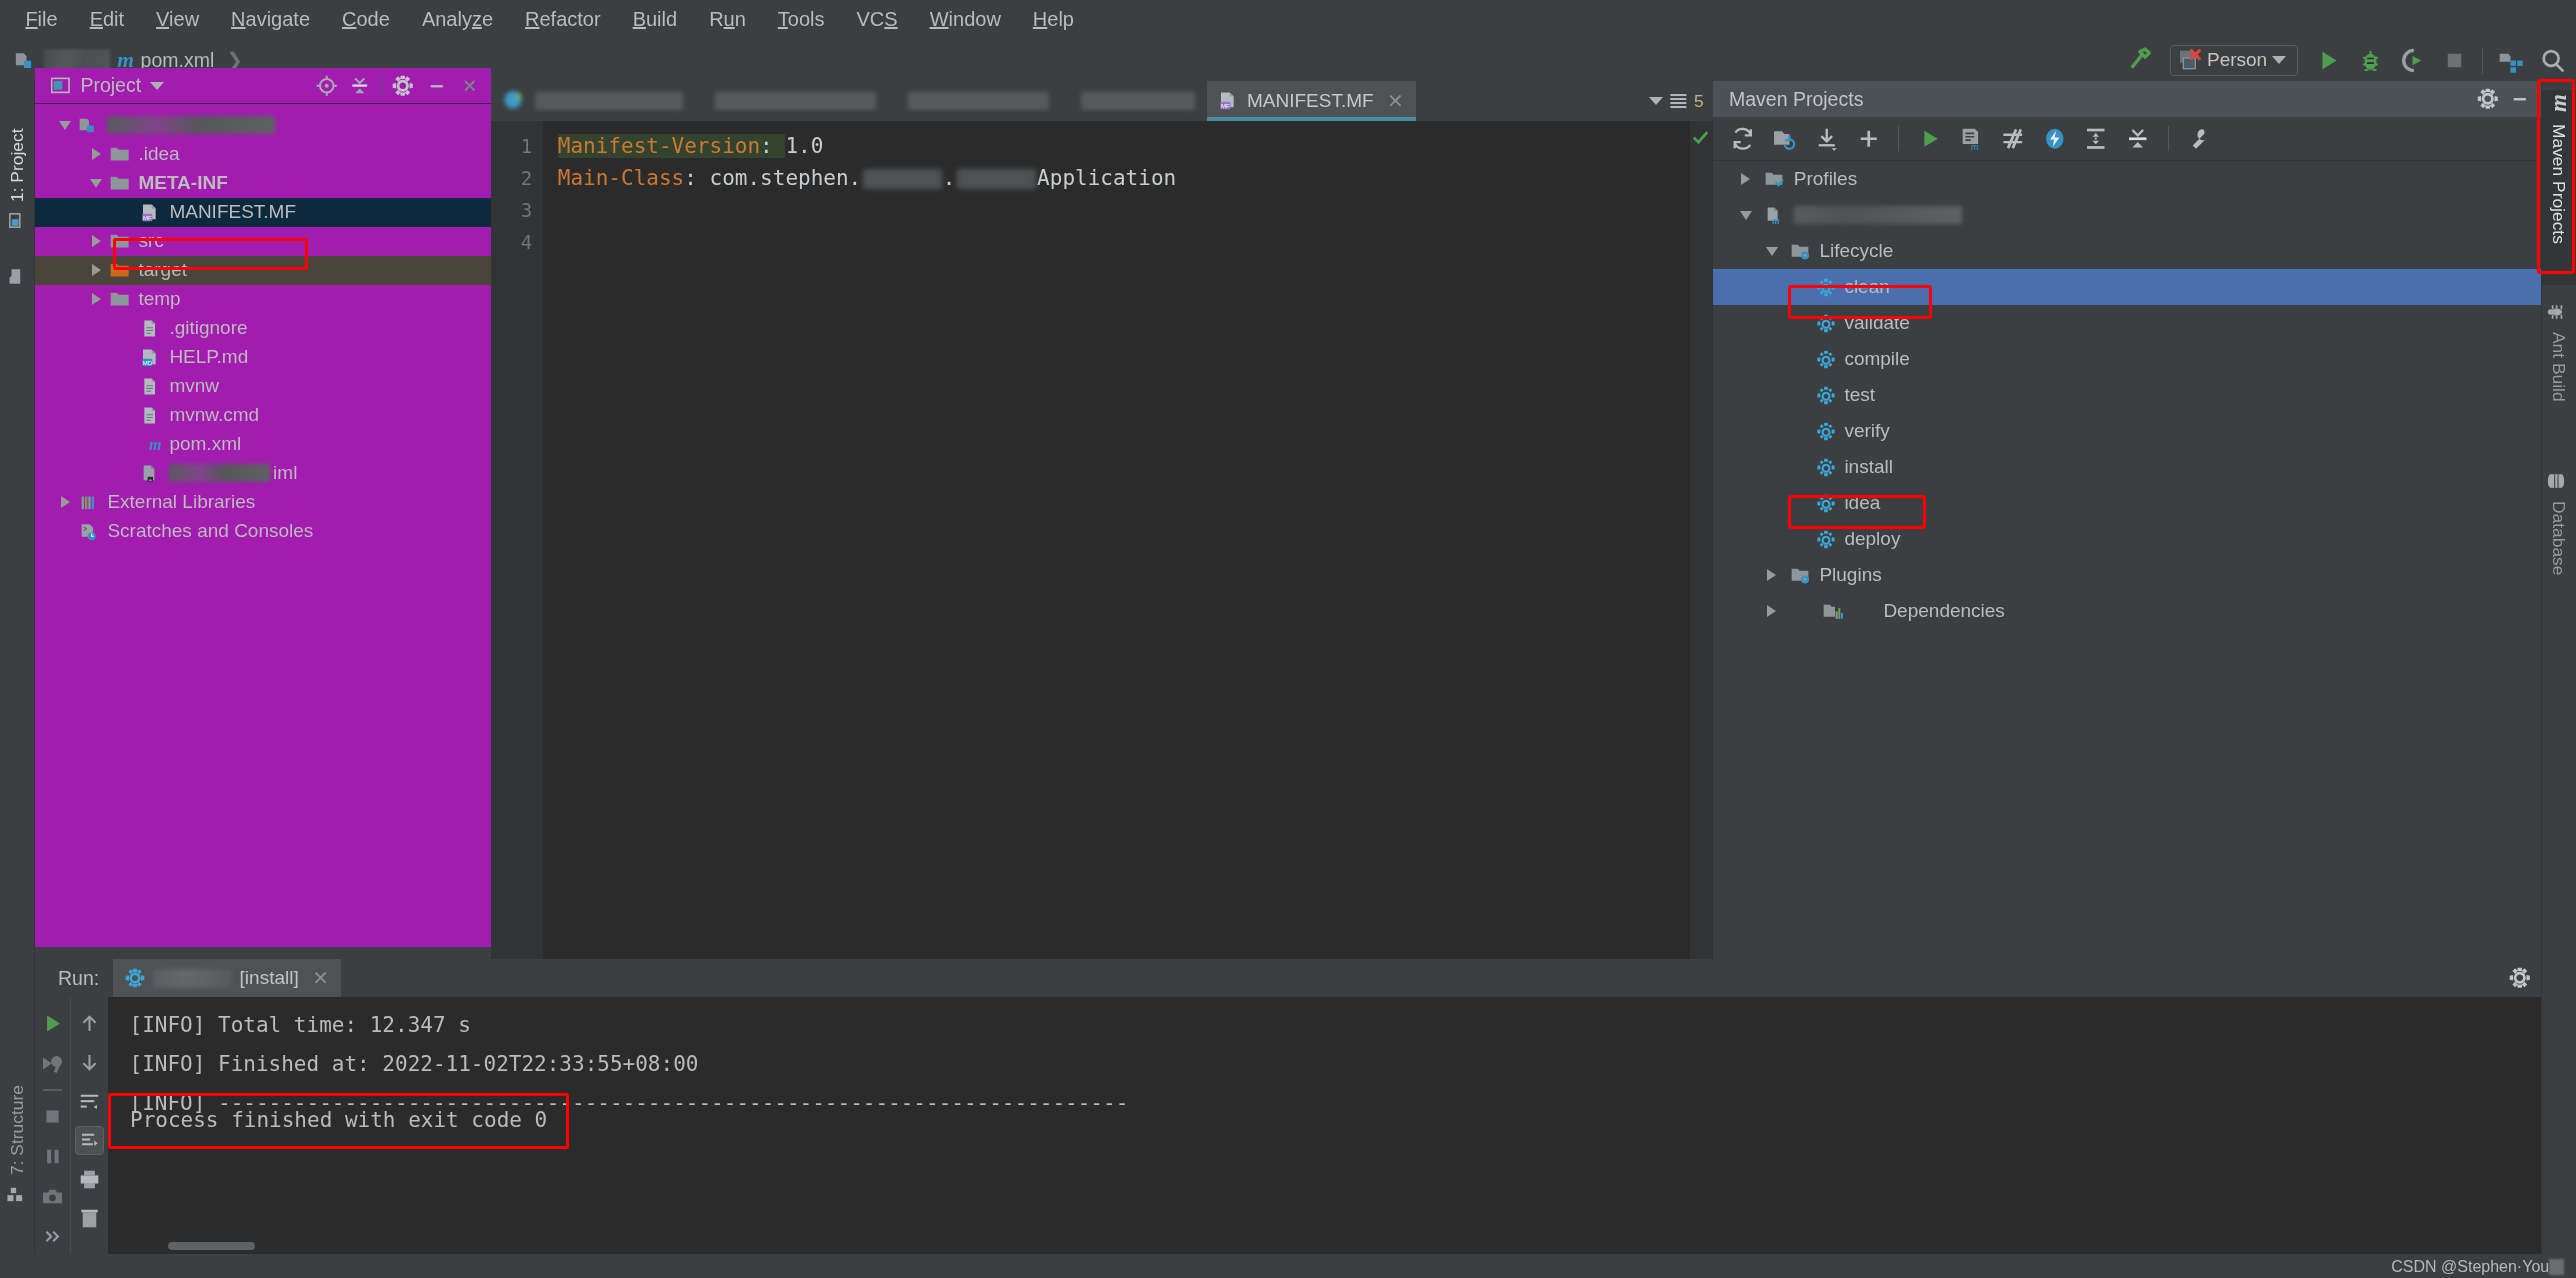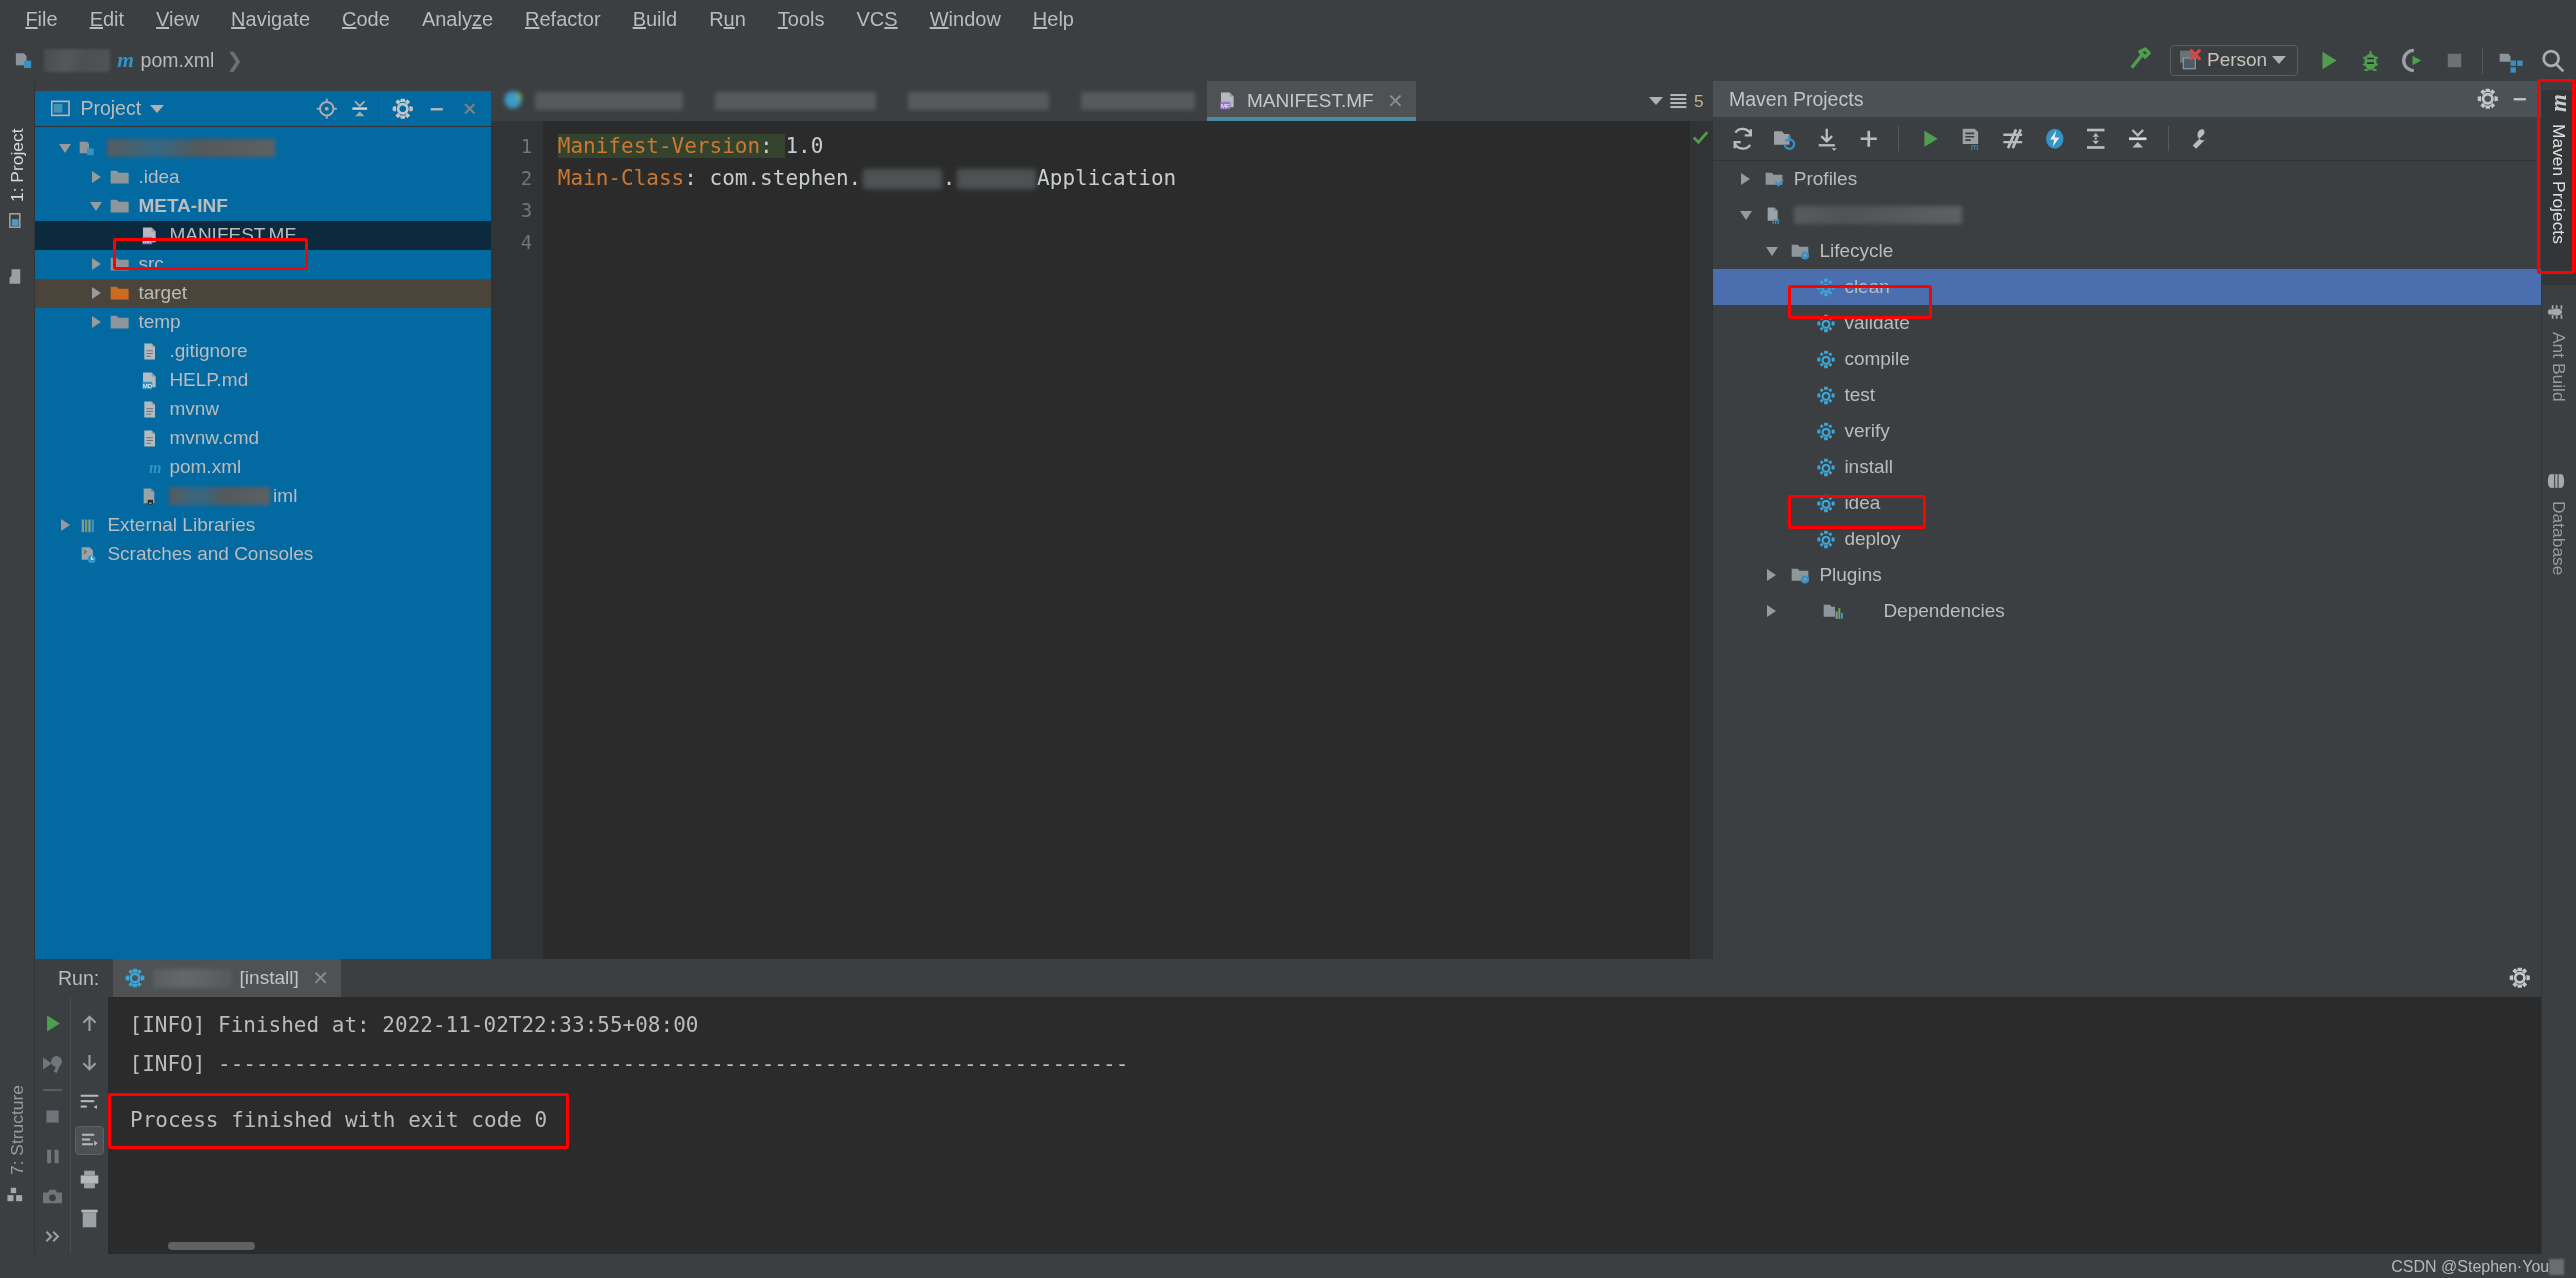--- a/index.html
+++ b/index.html
@@ -61,22 +61,22 @@
     color: #9a9a9a; font-size: 17.4px;
     writing-mode: vertical-rl; transform: rotate(180deg);
     display: flex; align-items: center; gap: 8px;
     white-space: nowrap;
   }
   .vtab.sel { color: #d8d8d8; }
   .vtab-icon { writing-mode: horizontal-tb; transform: rotate(90deg); }
 
   
   .project-panel {
-    position: absolute; top: 91px; left: 35px; width: 456px; height: 879px;
-    background: #0369a1;
+    position: absolute; top: 68px; left: 35px; width: 456px; height: 879px;
+    background: #a21caf;
     text-align: center;
   }
   .panel-head {
     height: 36px; display: flex; align-items: center; padding: 0 5.4px 0 16px;
     border-bottom: 0.7px solid #2f3133;
   }
   .panel-title { color: #bcbcbc; font-size: 19.5px; margin-left: 9.4px; }
   .panel-head-icons { margin-left: auto; display: flex; align-items: center; gap: 1.3px; }
   .hicon { width: 32px; height: 32px; display: flex; align-items: center; justify-content: center; }
 
@@ -1013,20 +1013,21 @@
       </div>
       <div class="rt">
         <svg width="23" height="23" viewBox="0 0 34 34">
           <rect x="7" y="8" width="20" height="22" fill="#9aa0a4"></rect>
           <rect x="5" y="4" width="24" height="4" fill="#b5b9bc"></rect>
         </svg>
       </div>
     </div>
     <div class="console" id="console-out">
       <div class="hscroll"></div>
+    <div class="coline">[INFO] Total time:  12.347 s</div>
         <div class="coline">[INFO] Finished at: 2022-11-02T22:33:55+08:00</div>
         <div class="coline">[INFO] ------------------------------------------------------------------------</div>
         <div class="redbox-console">
           <div class="coline">Process finished with exit code 0</div>
         </div>
       </div>
   </div>
 </div>
 
 <div class="right-strip">

